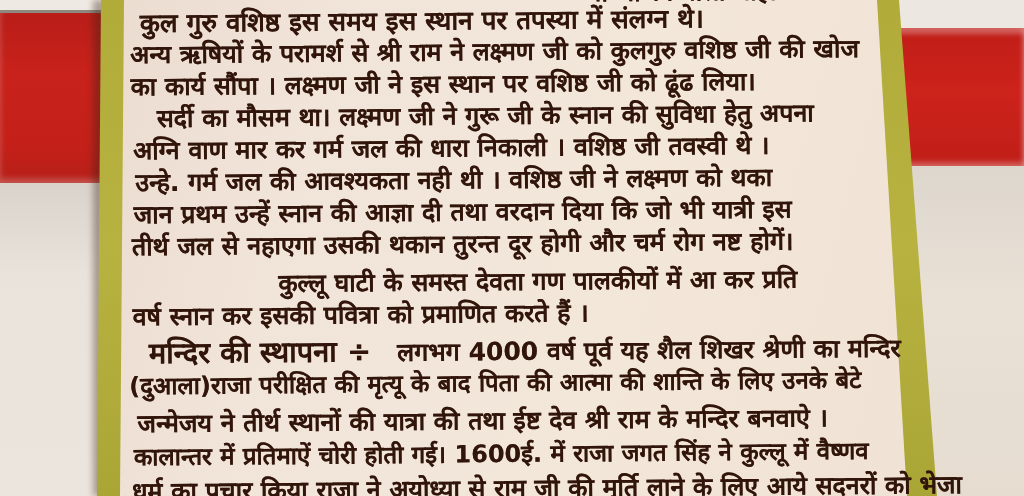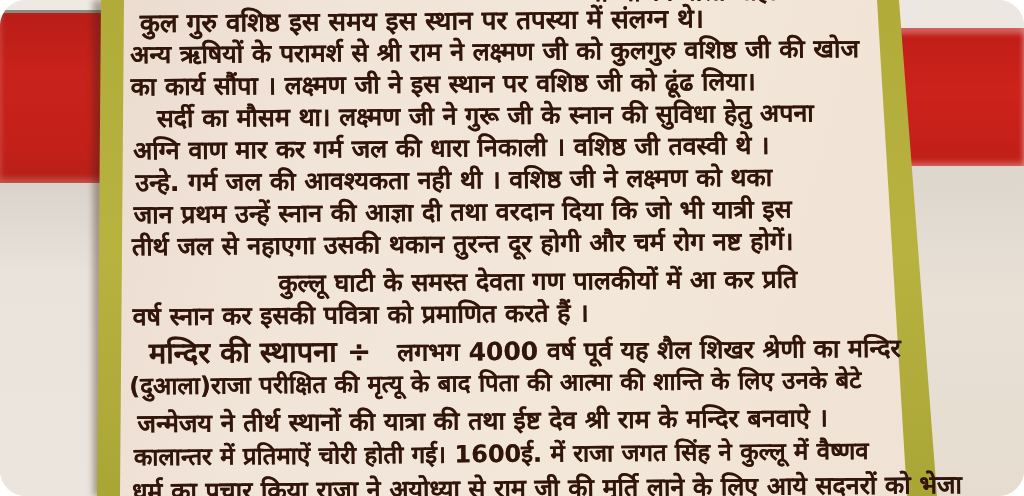--- a/index.html
+++ b/index.html
@@ -2,21 +2,20 @@
 <html><head>
 <meta charset="utf-8">
 <style>
   html,body{margin:0;padding:0;}
   .scene{
     position:relative;
     width:1024px;height:496px;
     overflow:hidden;
     background:#e7e1da;
     font-family:"DejaVu Sans", sans-serif;
-    border-radius:26px;
   }
   
   .wall-top-left-strip{
     position:absolute;left:0;top:0;width:130px;height:10px;
     background:#eee9e3;border-bottom:3px solid #8f887e;
   }
   .wall-red-left{
     position:absolute;left:0;top:13px;width:132px;height:170px;
     background:linear-gradient(180deg,#b91d18 0%,#c8221b 35%,#c32019 80%,#b51f18 100%);
     box-shadow:inset 0 -4px 6px rgba(255,255,255,.25);

